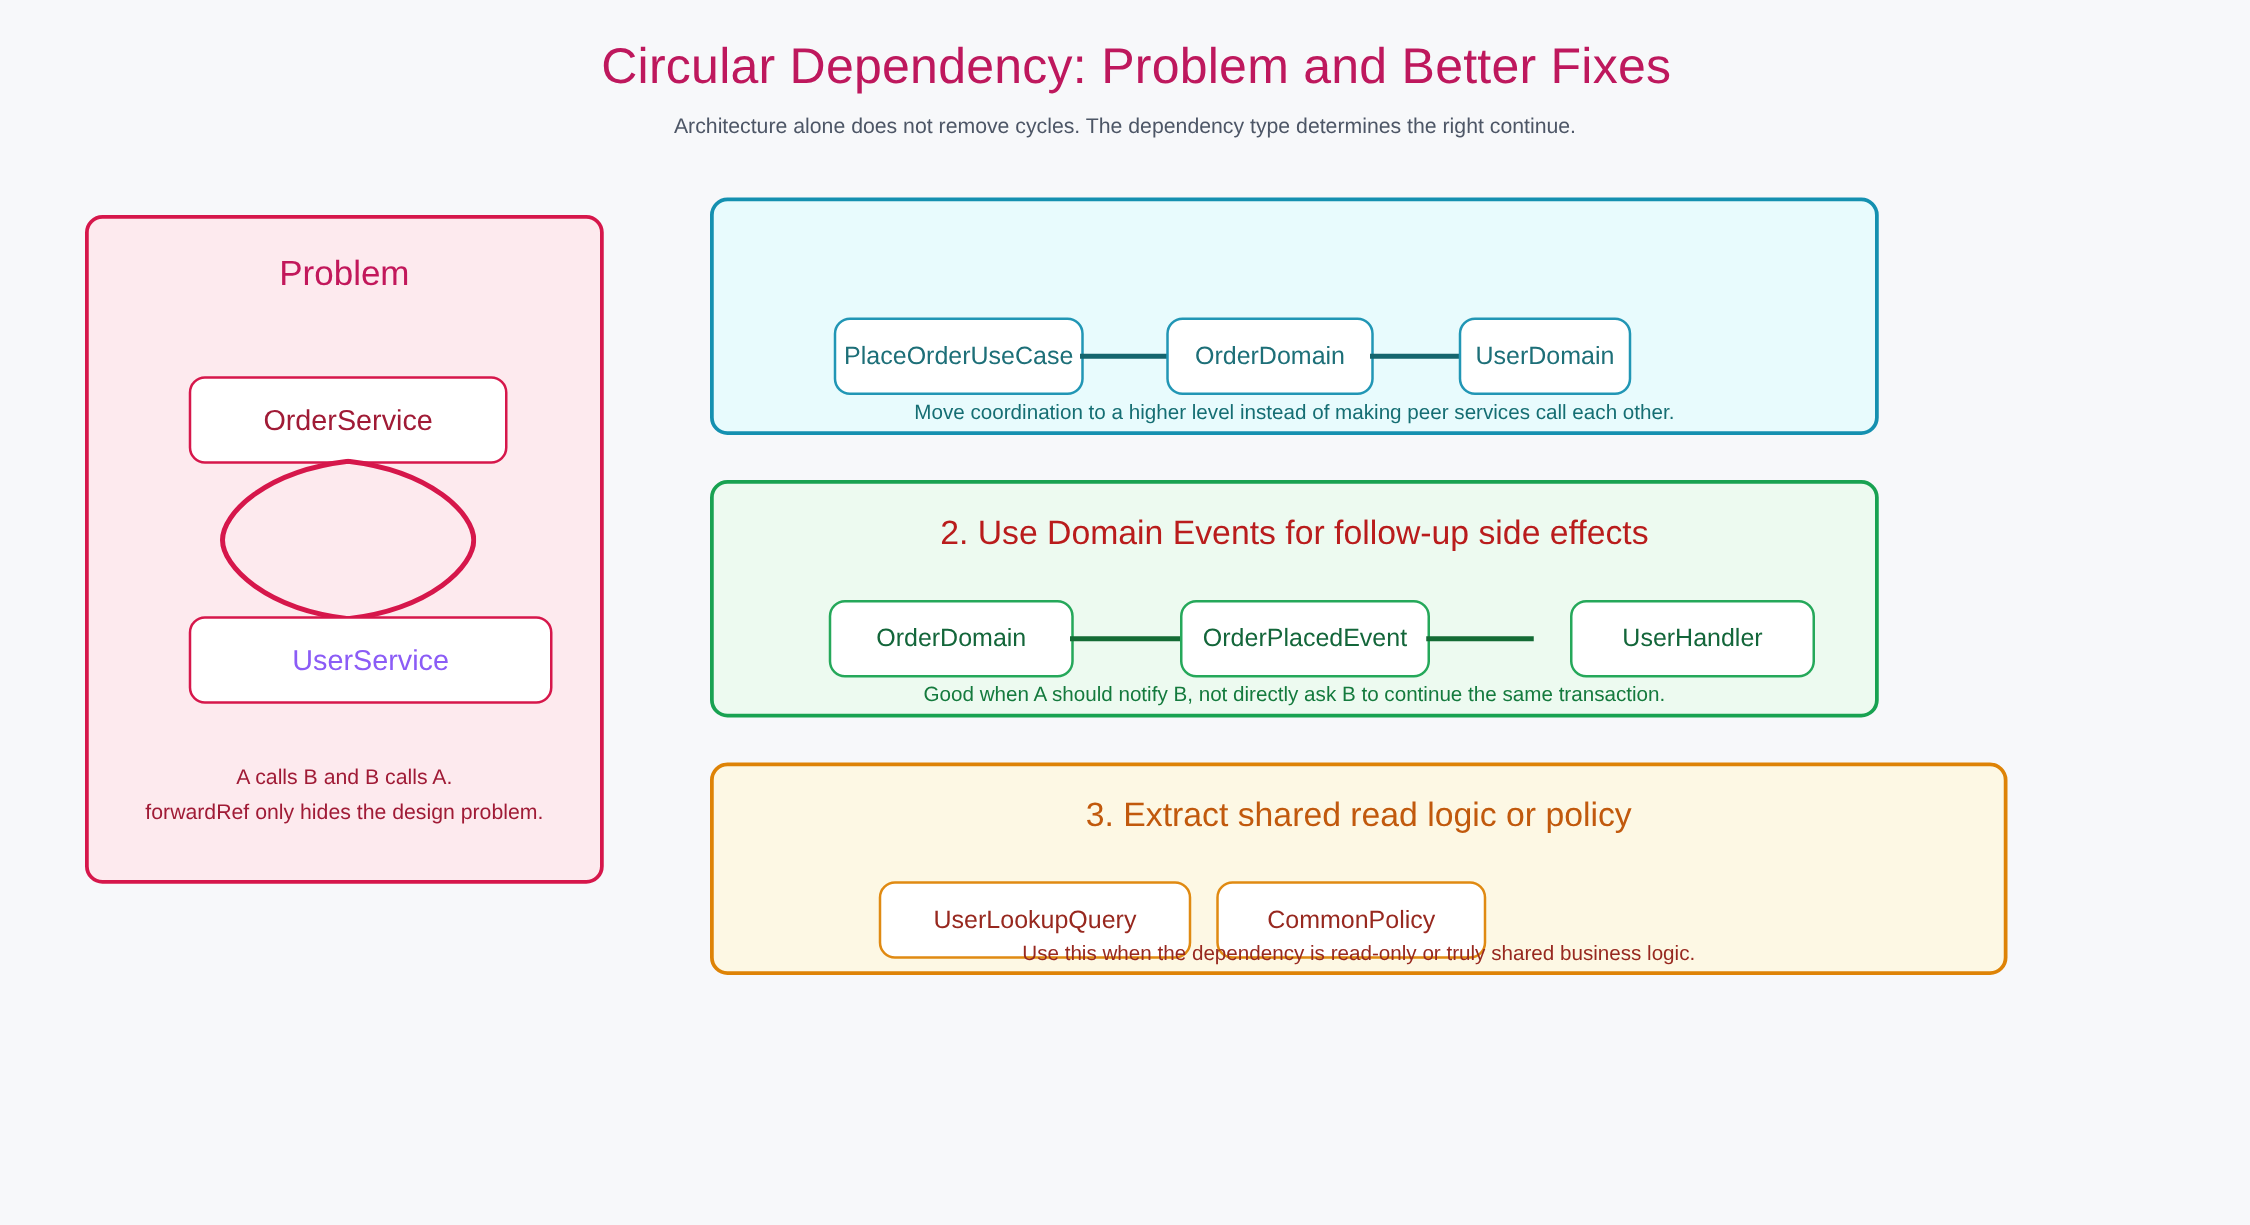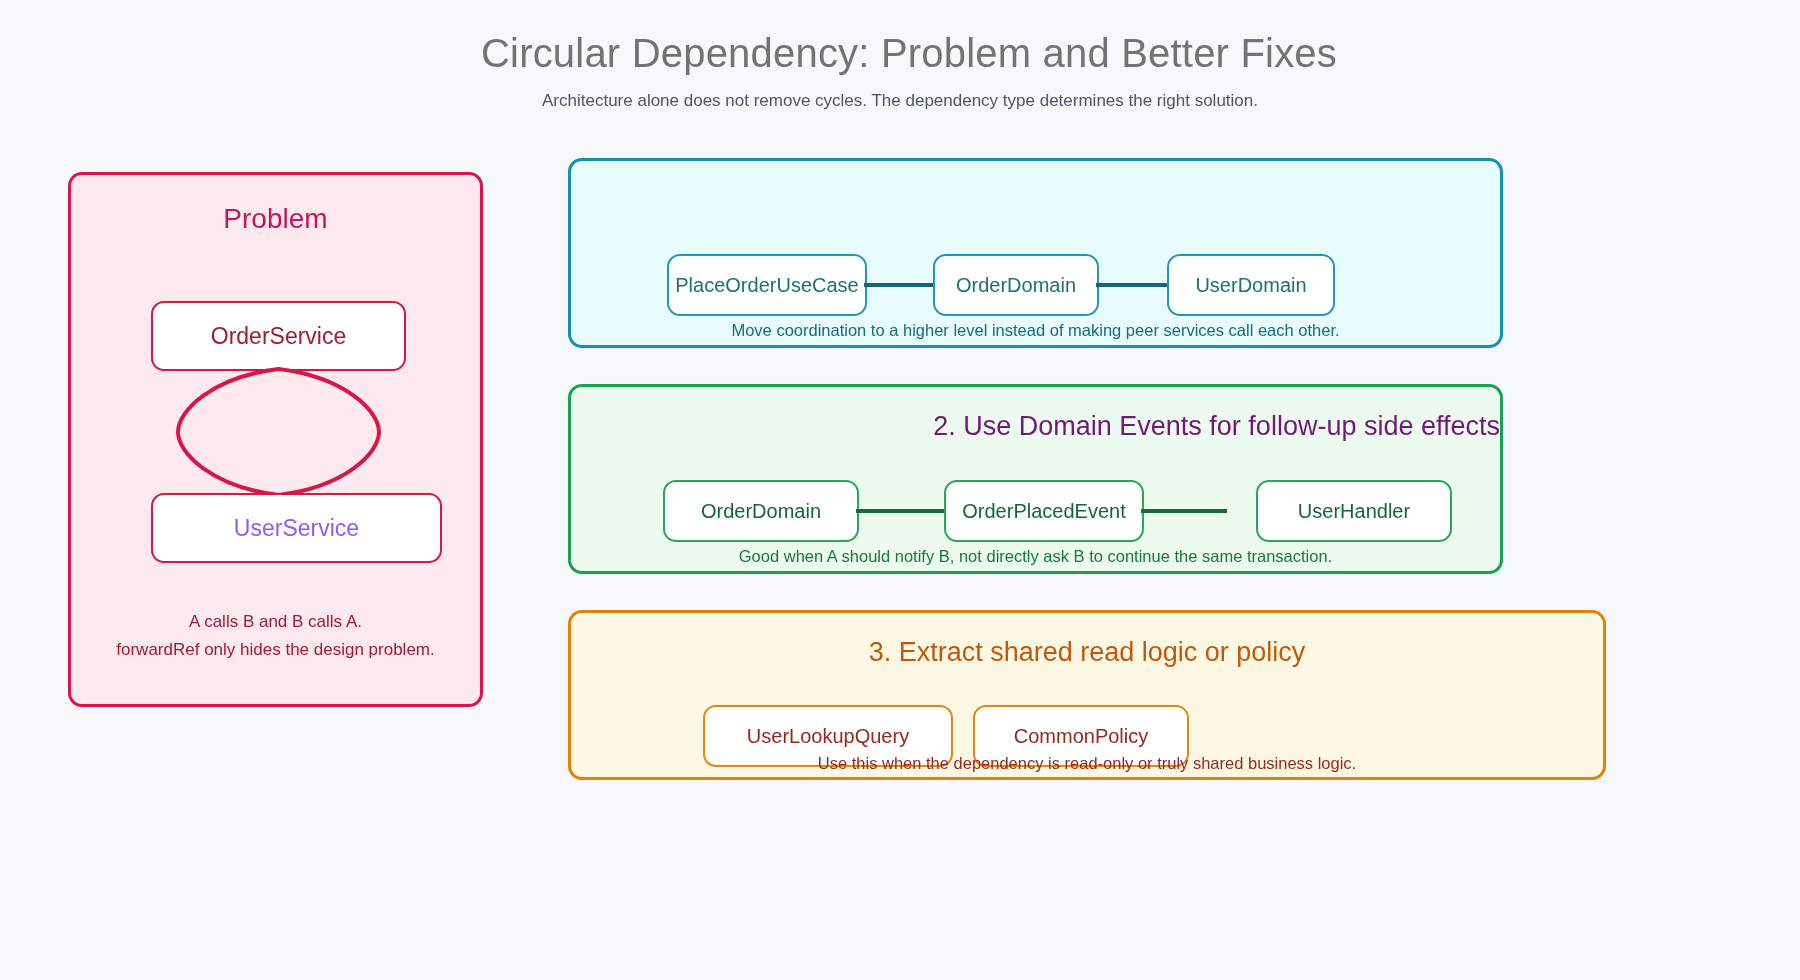--- a/index.html
+++ b/index.html
@@ -20,21 +20,21 @@
   
   #header {
     position: absolute;
     left: 0; top: 28px;
     width: 1800px;
     text-align: center;
   }
   #page-title {
     font-size: 40px;
     font-weight: 400;
-    color: #737373;
+    color: #be185d;
     letter-spacing: 0.2px;
     line-height: 1.25;
     padding-left: 18px;
   }
   #page-subtitle {
     margin-top: 13px;
     font-size: 17px;
     font-weight: 400;
     color: #4d5666;
   }
@@ -106,32 +106,32 @@
 
   
   #fix1-panel {
     left: 568px; top: 158px;
     width: 935px; height: 190px;
     border-color: #1490b0; background: #e8fbfd;
   }
   #fix1-title { top: 24px; color: #156e73; }
   #fix1-n1 { left: 96px; top: 93px; width: 200px; height: 62px; border-color: #2196b5; color: #1d6f78; }
   #fix1-n2 { left: 362px; top: 93px; width: 166px; height: 62px; border-color: #2196b5; color: #1d6f78; }
-  #fix1-n3 { left: 596px; top: 93px; width: 168px; height: 62px; border-color: #2196b5; color: #1d6f78; }
+  #fix1-n3 { left: 596px; top: 93px; width: 138px; height: 62px; border-color: #2196b5; color: #1d6f78; }
   #fix1-e1 { left: 293px; top: 122px; width: 72px; background: #15656e; }
   #fix1-e2 { left: 525px; top: 122px; width: 74px; background: #15656e; }
   #fix1-caption { top: 160px; color: #156e73; }
 
   
   #fix2-panel {
     left: 568px; top: 384px;
     width: 935px; height: 190px;
     border-color: #18a251; background: #edfaf0;
   }
-  #fix2-title { top: 24px; color: #701a75; text-align: right; }
+  #fix2-title { top: 24px; color: #b91c1c; }
   #fix2-n1 { left: 92px; top: 93px; width: 196px; height: 62px; border-color: #25a85a; color: #13663a; }
   #fix2-n2 { left: 373px; top: 93px; width: 200px; height: 62px; border-color: #25a85a; color: #13663a; }
   #fix2-n3 { left: 653px; top: 93px; width: 196px; height: 62px; border-color: #25a85a; color: #13663a; margin-left: 32px; }
   #fix2-e1 { left: 285px; top: 122px; width: 91px; background: #146b35; }
   #fix2-e2 { left: 570px; top: 122px; width: 86px; background: #146b35; }
   #fix2-caption { top: 160px; color: #147a3d; }
 
   
   #fix3-panel {
     left: 568px; top: 610px;
@@ -143,21 +143,21 @@
   #fix3-n2 { left: 402px; top: 92px; width: 216px; height: 62px; border-color: #e08a12; color: #97281f; }
   #fix3-caption { top: 141px; color: #97281f; text-align: center; }
 </style>
 </head>
 <body>
 
 <div id="stage">
 
   <div id="header">
     <div id="page-title">Circular Dependency: Problem and Better Fixes</div>
-    <div id="page-subtitle">Architecture alone does not remove cycles. The dependency type determines the right solution.</div>
+    <div id="page-subtitle">Architecture alone does not remove cycles. The dependency type determines the right continue.</div>
   </div>
 
   <div id="problem-panel" class="panel">
     <div id="problem-title" class="panel-title">Problem</div>
 
     <div id="problem-node-order" class="node">
       <span>OrderService</span>
     </div>
 
     <svg id="cycle-lens" viewBox="0 0 205 130">

